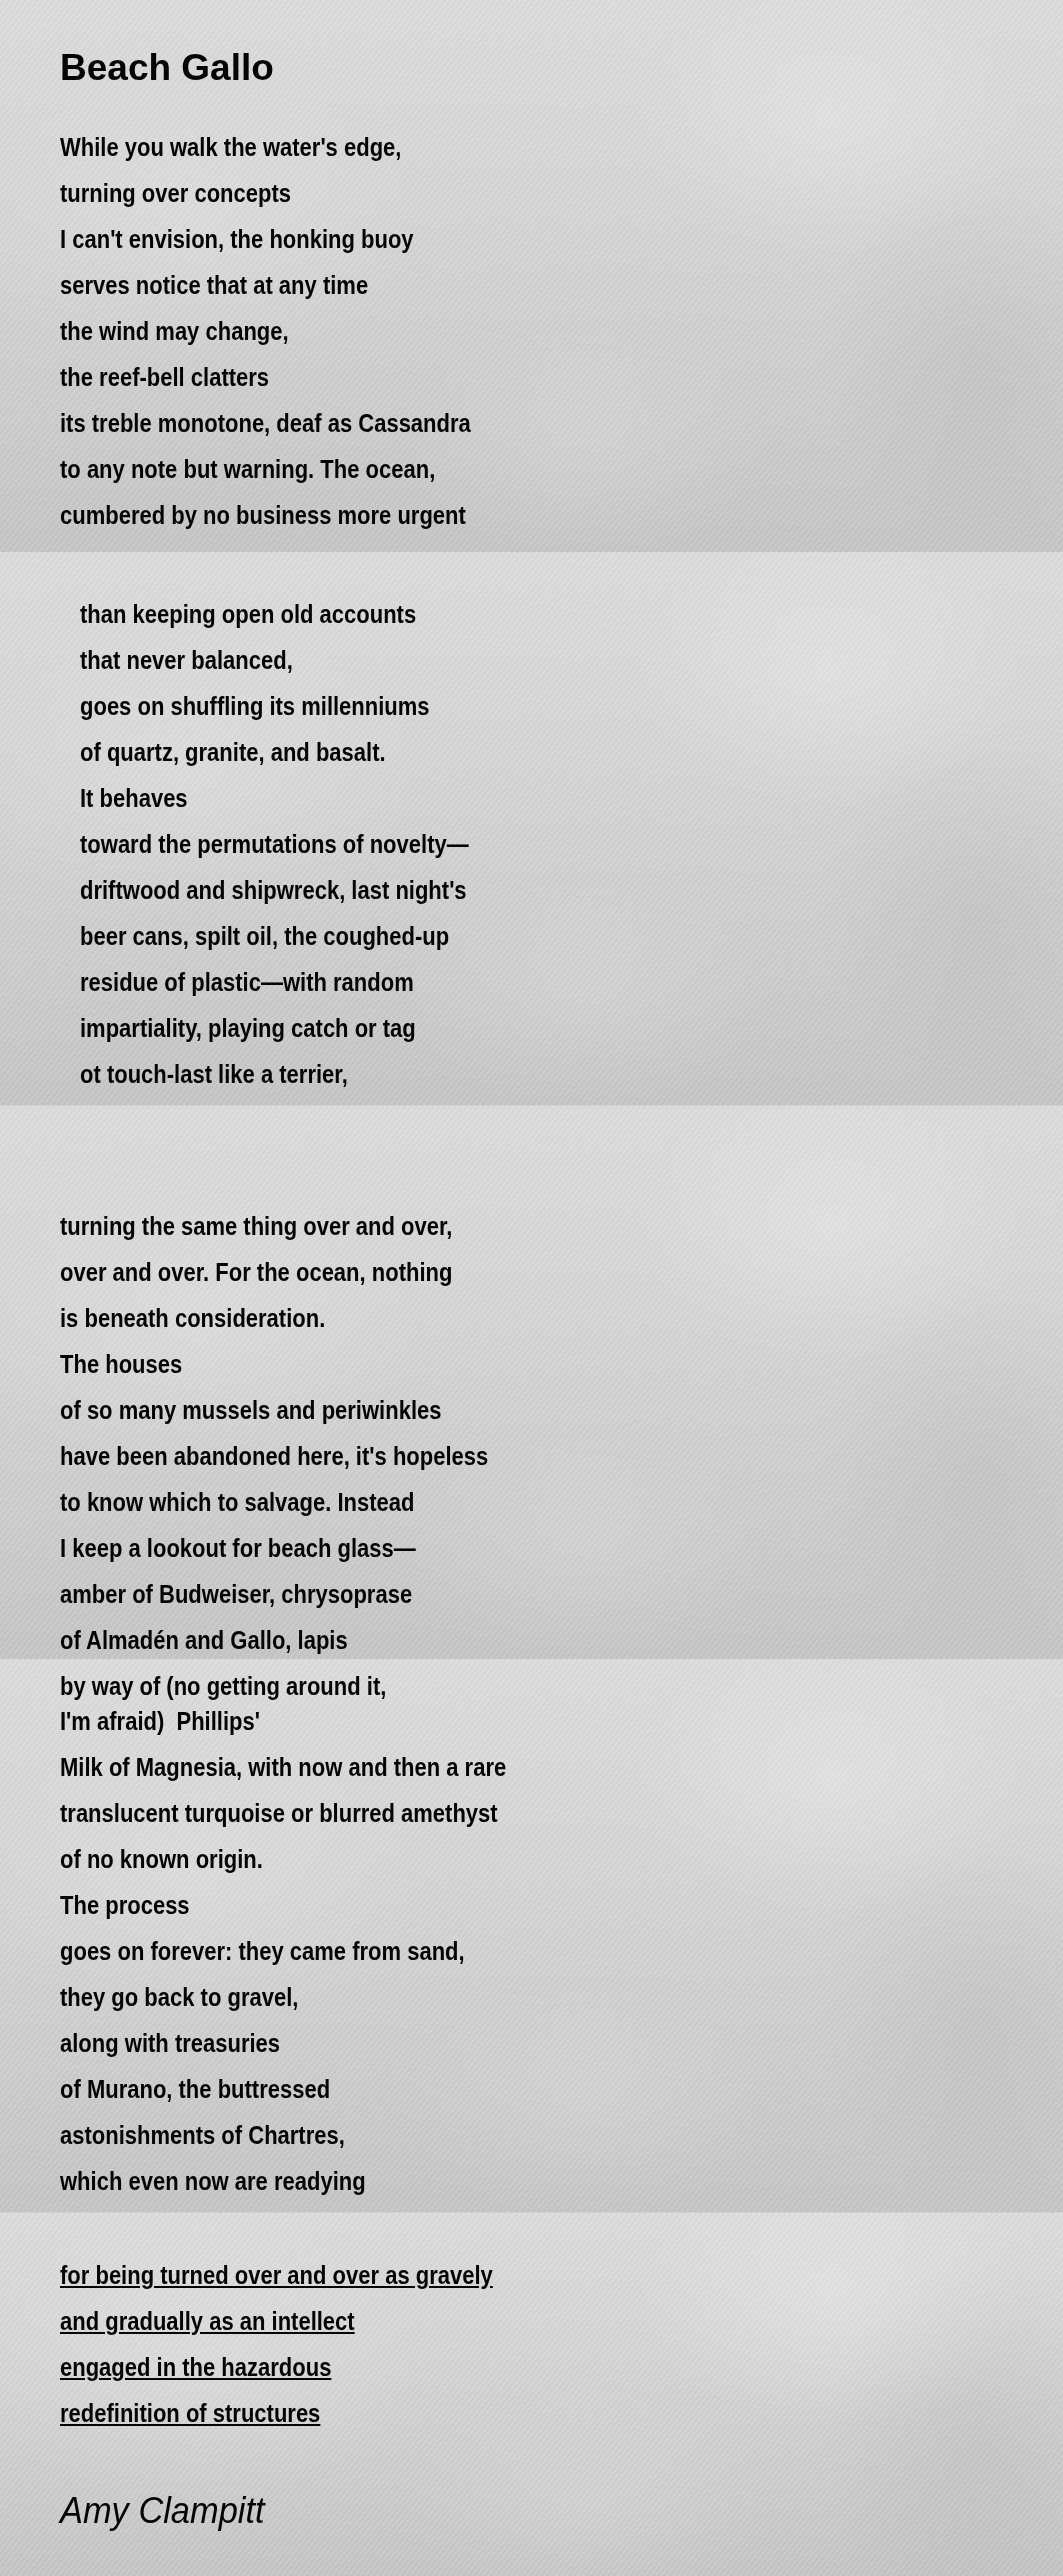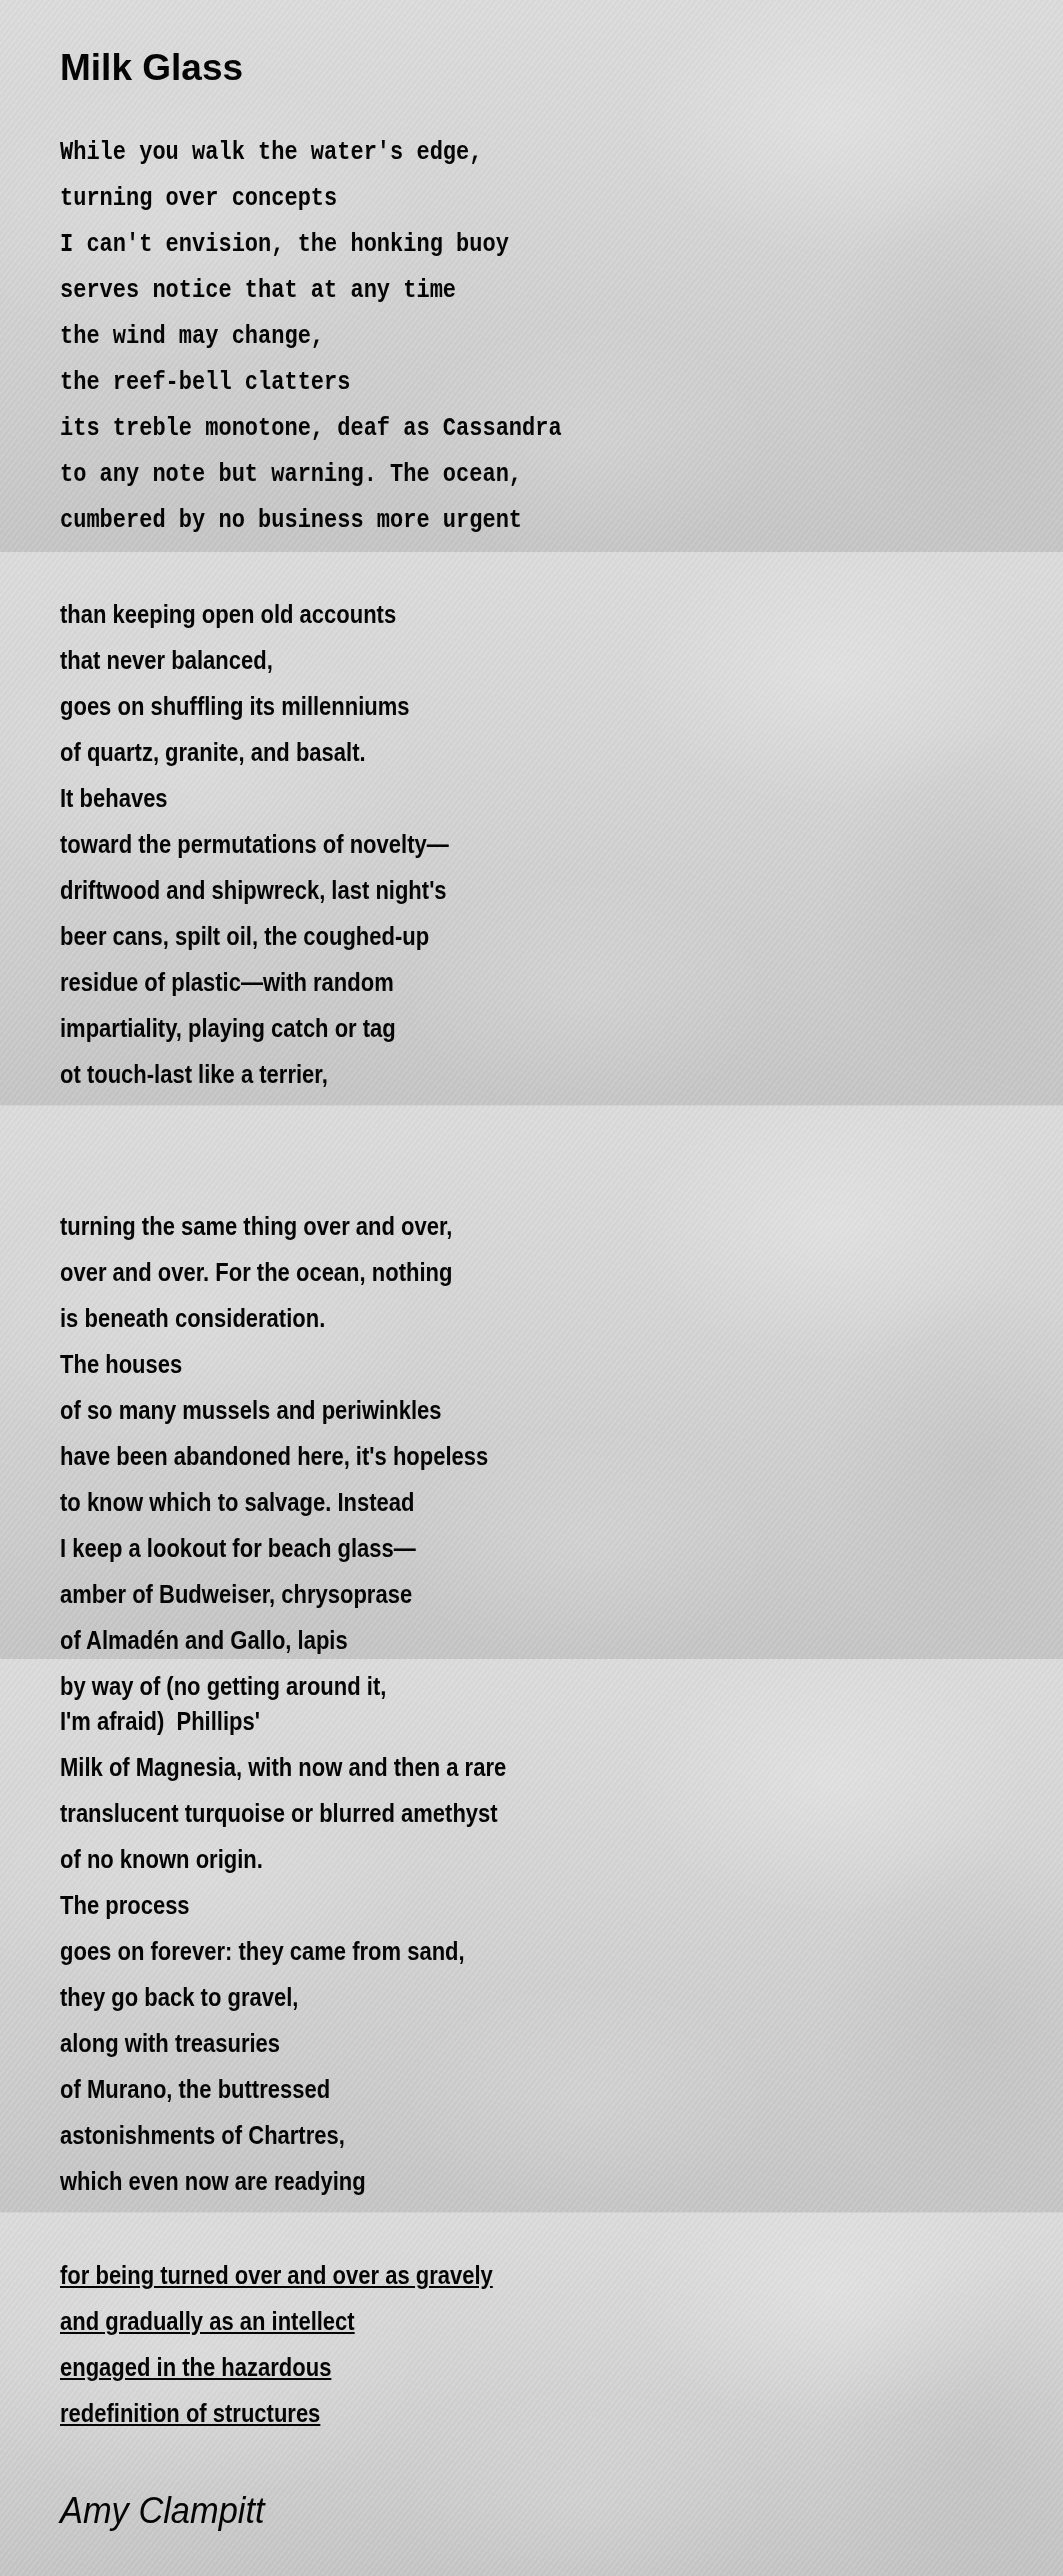--- a/index.html
+++ b/index.html
@@ -65,22 +65,22 @@
     .line {
       display: block;
       height: 46px;
       line-height: 46px;
       font-size: 25px;
       font-weight: bold;
       white-space: pre;
       transform: scaleX(0.88);
       transform-origin: left center;
     }
-    .s1 { top: 130px; font-family: Liberation Mono, monospace; }
-    .s2 { top: 591px; }
+    .s1 { top: 124px; }
+    .s2 { top: 591px; margin-left: 20px; }
     .s3 { top: 1203px; }
     .s4 { top: 1698px; }
     .s5 { top: 2252px; text-decoration: underline; }
     .author {
       position: absolute;
       left: 60px;
       top: 2489px;
       margin: 0;
       font-size: 37px;
       font-style: italic;
@@ -96,21 +96,21 @@
 
 <div class="tiles">
   <div class="tile t1"></div>
   <div class="tile t2"></div>
   <div class="tile t3"></div>
   <div class="tile t4"></div>
   <div class="tile t5"></div>
 </div>
 
 <div class="content">
-  <h1 class="title">Milk Glass</h1>
+  <h1 class="title">Beach Gallo</h1>
 
   <div class="stanza s1">
     <span class="line">While you walk the water's edge,</span>
     <span class="line">turning over concepts</span>
     <span class="line">I can't envision, the honking buoy</span>
     <span class="line">serves notice that at any time</span>
     <span class="line">the wind may change,</span>
     <span class="line">the reef-bell clatters</span>
     <span class="line">its treble monotone, deaf as Cassandra</span>
     <span class="line">to any note but warning. The ocean,</span>

